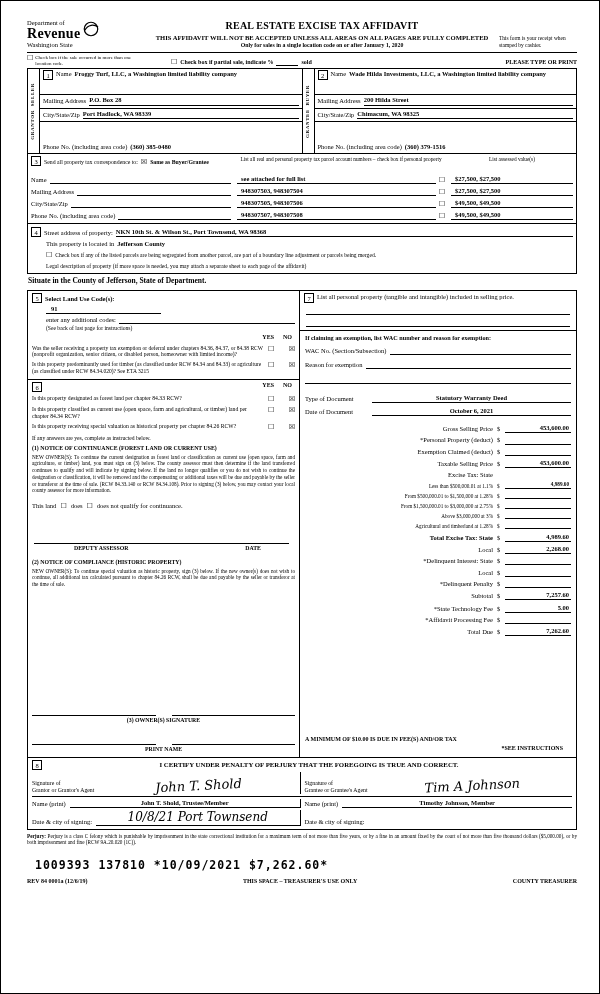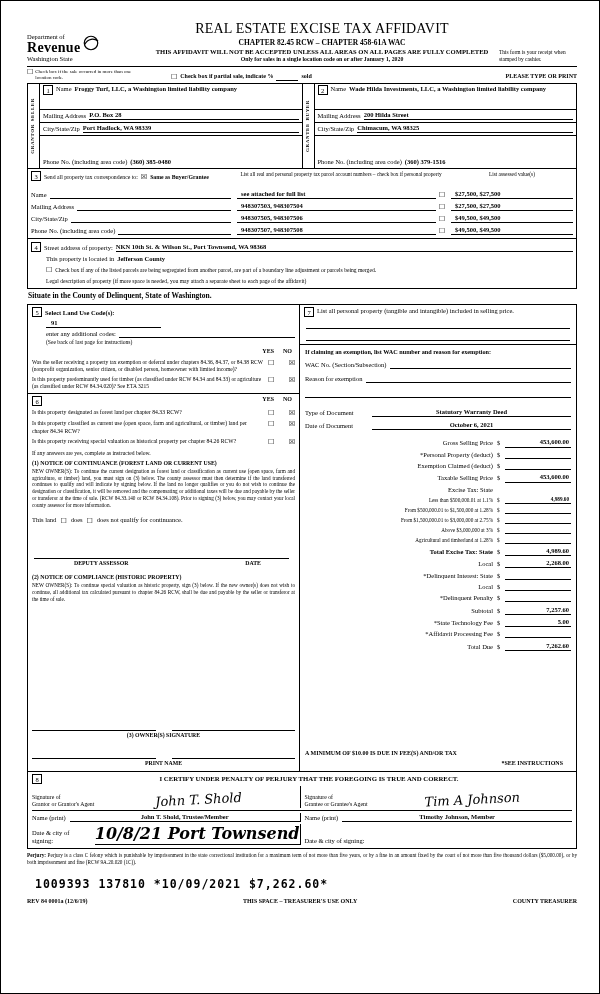--- a/index.html
+++ b/index.html
@@ -20,21 +20,21 @@
 
   
   .hdr { display:flex; align-items:flex-end; }
   .logo { width:118px; display:flex; gap:2px; }
   .logotext { display:flex; flex-direction:column; }
   .logo-l1 { font-size:6.5px; }
   .logo-rev { font-size:14px; font-weight:bold; letter-spacing:.3px; line-height:1; }
   .logo-ws { font-size:6.5px; }
   .logomark { width:18px; height:18px; margin-top:1px; }
   .titleblk { flex:1; text-align:center; padding-top:12px; }
-  .t1 { font-size:14px; font-weight:normal; letter-spacing:.2px; }
+  .t1 { font-size:10px; font-weight:bold; letter-spacing:.2px; }
   .t2 { font-size:7.5px; font-weight:bold; }
   .t3 { font-size:6.6px; font-weight:bold; margin-top:1px; }
   .t4 { font-size:5.8px; font-weight:bold; }
   .receipt { width:78px; font-size:5.4px; padding-top:12px; line-height:1.3; }
   .rule { border-top:1px solid #000; margin:3px 0 2px; }
 
   .prerow { display:flex; align-items:flex-end; margin-bottom:2px; }
   .multiloc { width:118px; font-size:5px; display:flex; gap:2px; line-height:1.15; }
   .partial { flex:1; display:flex; align-items:flex-end; gap:3px; font-size:6px; padding-left:26px; }
   .ptp { font-size:6px; font-weight:bold; }
@@ -135,21 +135,21 @@
   .siglbl { font-size:5.8px; line-height:1.2; flex:none; }
   .script { font-family:"DejaVu Serif",serif; font-style:italic; font-size:13px; flex:1; text-align:center;
             display:inline-block; transform:rotate(-3deg); white-space:nowrap; }
   .npr { display:flex; border-top:1px solid #000; margin-top:2px; padding-top:2px; }
   .nprcell { flex:1; display:flex; align-items:flex-end; gap:4px; }
   .nprcell + .nprcell { border-left:1px solid #000; padding-left:4px; }
   .dcr { display:flex; margin-top:2px; }
   .dcrcell { flex:1; display:flex; align-items:flex-end; gap:4px; }
   .dcrcell + .dcrcell { border-left:1px solid #000; padding-left:4px; }
   .handwrap { flex:1; border-bottom:1px solid #000; text-align:center; }
-  .hand { font-family:"DejaVu Serif",serif; font-style:italic; font-weight:bold; font-size:16px; white-space:nowrap; }
+  .hand { font-family:"DejaVu Serif",serif; font-style:italic; font-weight:normal; font-size:12px; white-space:nowrap; }
 
   .perjury { font-size:5.2px; line-height:1.25; margin-top:3px; text-align:justify; }
   .stamp { font-family:"DejaVu Sans Mono",monospace; font-size:11.5px; font-weight:bold; letter-spacing:1px; margin:12px 0 6px 8px; }
   .botline { display:flex; justify-content:space-between; align-items:flex-end; font-size:6px; font-weight:bold; margin-top:6px; }
 </style>
 </head>
 <body>
 
 <div class="page">
 
@@ -160,21 +160,20 @@
         <span class="logo-rev">Revenue</span>
         <span class="logo-ws">Washington State</span>
       </div>
       <svg class="logomark" viewBox="0 0 24 24">
         <circle cx="12" cy="12" r="9" fill="none" stroke="#000" stroke-width="1.6"></circle>
         <path d="M3.5 14 C 8 5.5, 16 5.5, 21.5 9.5" fill="none" stroke="#000" stroke-width="1.6"></path>
       </svg>
     </div>
     <div class="titleblk">
       <div class="t1">REAL ESTATE EXCISE TAX AFFIDAVIT</div>
-      <div class="t2">CHAPTER 82.45 RCW – CHAPTER 458-61A WAC</div>
       <div class="t3">THIS AFFIDAVIT WILL NOT BE ACCEPTED UNLESS ALL AREAS ON ALL PAGES ARE FULLY COMPLETED</div>
       <div class="t4">Only for sales in a single location code on or after January 1, 2020</div>
     </div>
     <div class="receipt">This form is your receipt when stamped by cashier.</div>
   </div>
   <div class="rule"></div>
 
   <div class="prerow">
     <div class="multiloc">
       <span class="cb">☐</span>
@@ -324,21 +323,21 @@
       <div class="s4row ind tinytxt">
         <span class="cb">☐</span>
         <span>Check box if any of the listed parcels are being segregated from another parcel, are part of a boundary line adjustment or parcels being merged.</span>
       </div>
       <div class="s4row ind tinytxt">
         <span>Legal description of property (if more space is needed, you may attach a separate sheet to each page of the affidavit)</span>
       </div>
     </div>
   </div>
 
-  <div class="situate">Situate in the County of Delinquent, State of Washington.</div>
+  <div class="situate">Situate in the County of Jefferson, State of Department.</div>
 
   <div class="twocol">
     <div class="leftcol">
 
       <div class="s5">
         <div class="s5r1">
           <span class="secno">5</span>
           <span class="b">Select Land Use Code(s):</span>
         </div>
         <div class="lucode">91</div>

